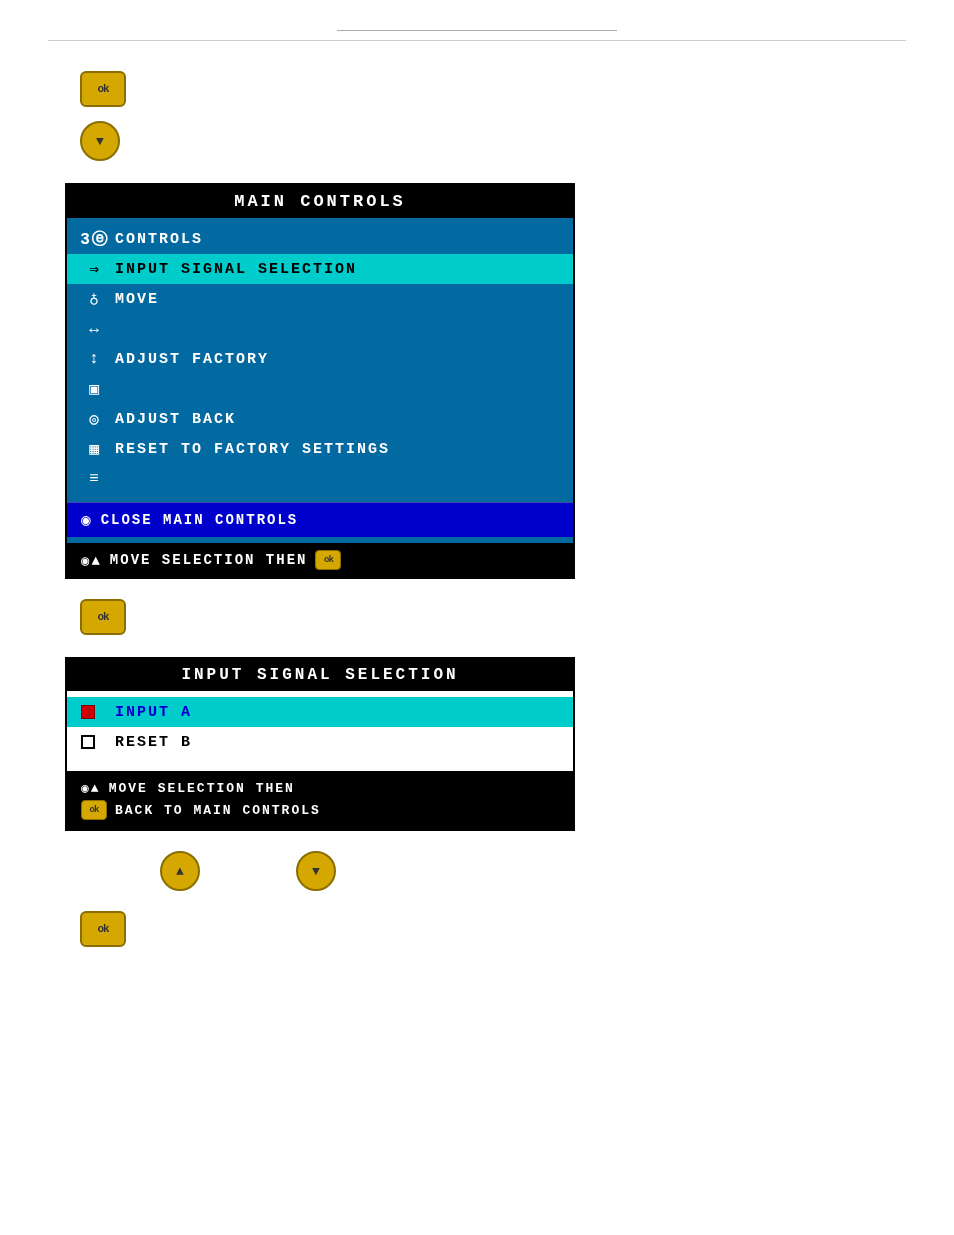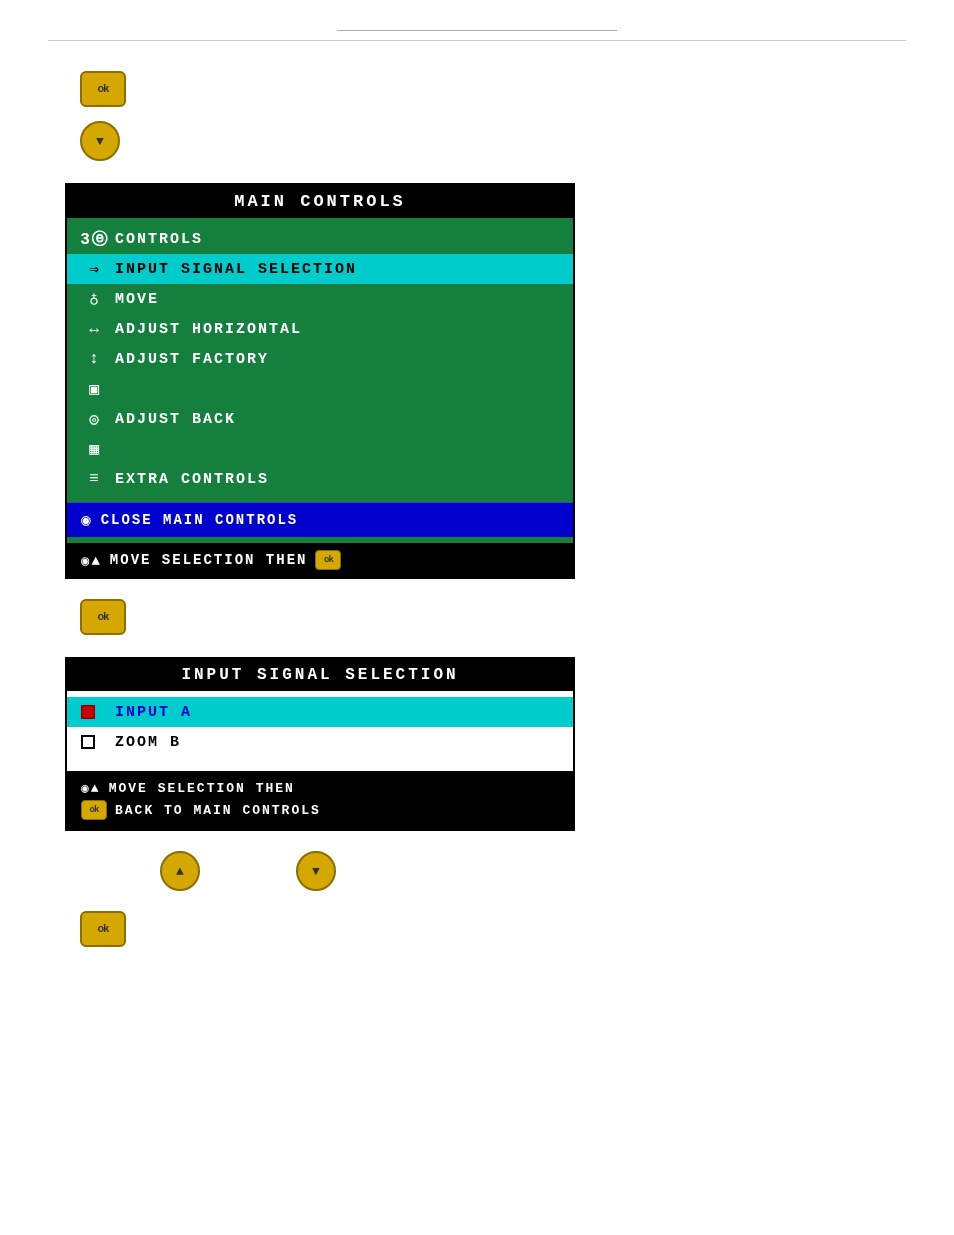--- a/index.html
+++ b/index.html
@@ -57,21 +57,21 @@
       font-size: 11px;
       font-weight: bold;
       color: #333;
       letter-spacing: -1px;
     }
 
     
     .menu-box {
       width: 510px;
       margin-left: 65px;
-      background: #15803d;
+      background: #0369a1;
       border: 2px solid #000;
       margin-bottom: 20px;
     }
     .menu-title {
       background: #000;
       color: #fff;
       text-align: center;
       padding: 7px 10px;
       font-size: 17px;
       font-weight: bold;
@@ -266,44 +266,43 @@
       <span class="item-label">INPUT  SIGNAL  SELECTION</span>
     </div>
 
     <div class="menu-item">
       <span class="item-icon sym">♁</span>
       <span class="item-label">MOVE</span>
     </div>
 
     <div class="menu-item">
       <span class="item-icon sym">↔</span>
-      <span class="item-label">ADJUST  HORIZONTAL</span>
     </div>
 
     <div class="menu-item">
       <span class="item-icon sym">↕</span>
       <span class="item-label">ADJUST  FACTORY</span>
     </div>
 
     <div class="menu-item">
       <span class="item-icon sym">▣</span>
     </div>
 
     <div class="menu-item">
       <span class="item-icon sym">◎</span>
       <span class="item-label">ADJUST  BACK</span>
     </div>
 
     <div class="menu-item">
       <span class="item-icon sym">▦</span>
+      <span class="item-label">RESET  TO  FACTORY  SETTINGS</span>
     </div>
 
     <div class="menu-item">
       <span class="item-icon sym">≡</span>
-      <span class="item-label">EXTRA  CONTROLS</span>
     </div>
 
     <div class="menu-divider"></div>
 
     <div class="menu-footer">
       <span style="font-size:16px;">◉</span>
       <span>CLOSE  MAIN  CONTROLS</span>
     </div>
 
   </div>
@@ -328,21 +327,21 @@
       <span class="item-icon">
         <span class="icon-square-red"></span>
       </span>
       <span>INPUT  A</span>
     </div>
 
     <div class="submenu-item">
       <span class="item-icon">
         <span class="icon-square-outline"></span>
       </span>
-      <span>ZOOM  B</span>
+      <span>RESET  B</span>
     </div>
 
     <div class="menu-divider"></div>
 
   </div>
   <div class="submenu-footer">
     <div class="submenu-footer-row">
       <span style="font-size:13px;">◉▲</span>
       <span>MOVE  SELECTION  THEN</span>
     </div>

